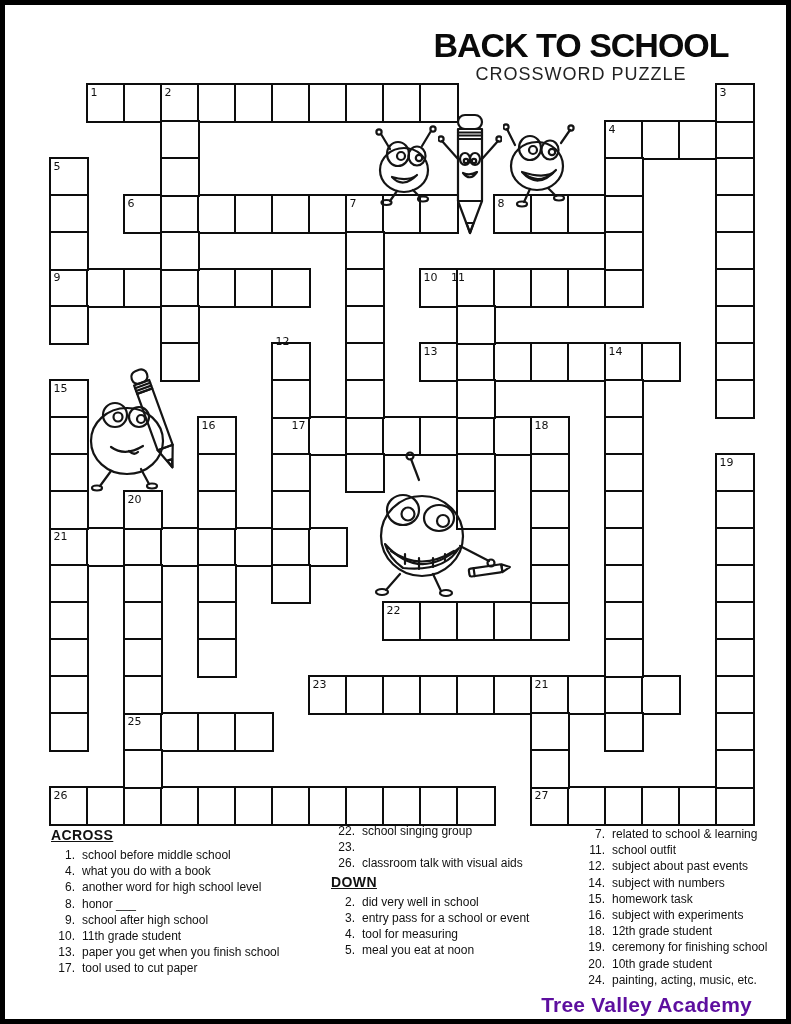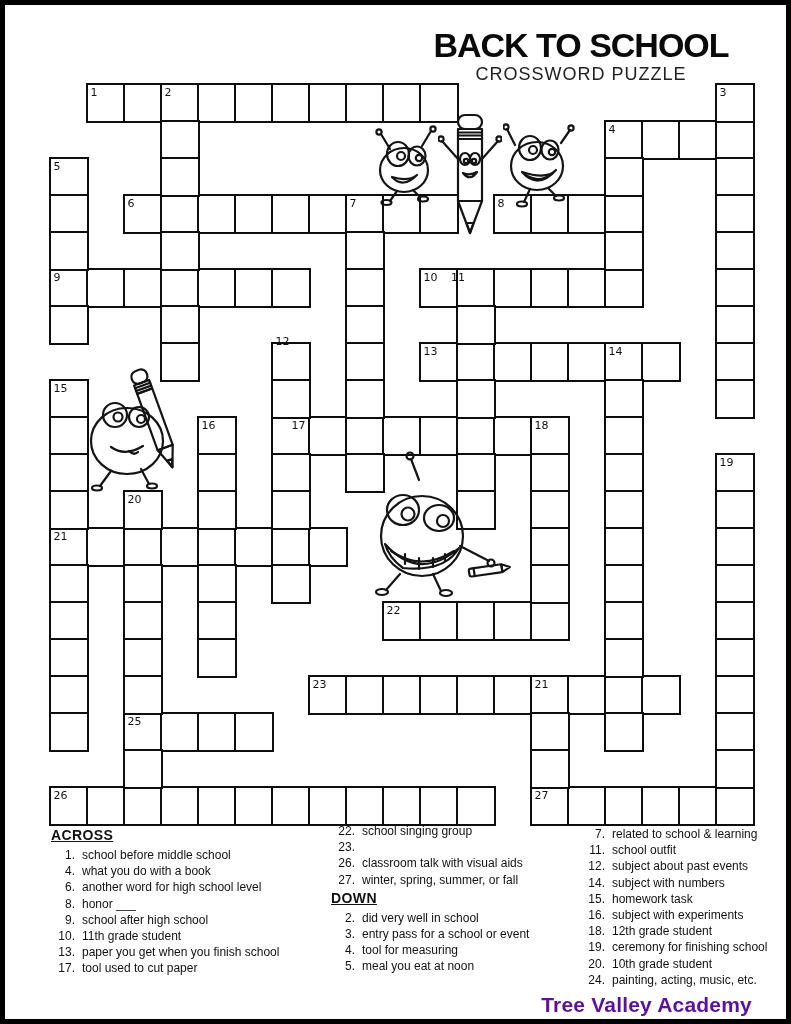--- a/index.html
+++ b/index.html
@@ -391,24 +391,20 @@
           <span class="cnum">22.</span>
           <span class="ctext">school singing group</span>
         </div>
         <div class="clue">
           <span class="cnum">23.</span>
         </div>
         <div class="clue">
           <span class="cnum">26.</span>
           <span class="ctext">classroom talk with visual aids</span>
         </div>
-        <div class="clue">
-          <span class="cnum">27.</span>
-          <span class="ctext">winter, spring, summer, or fall</span>
-        </div>
         <div class="clue-head">DOWN</div>
         <div class="clue">
           <span class="cnum">2.</span>
           <span class="ctext">did very well in school</span>
         </div>
         <div class="clue">
           <span class="cnum">3.</span>
           <span class="ctext">entry pass for a school or event</span>
         </div>
         <div class="clue">

